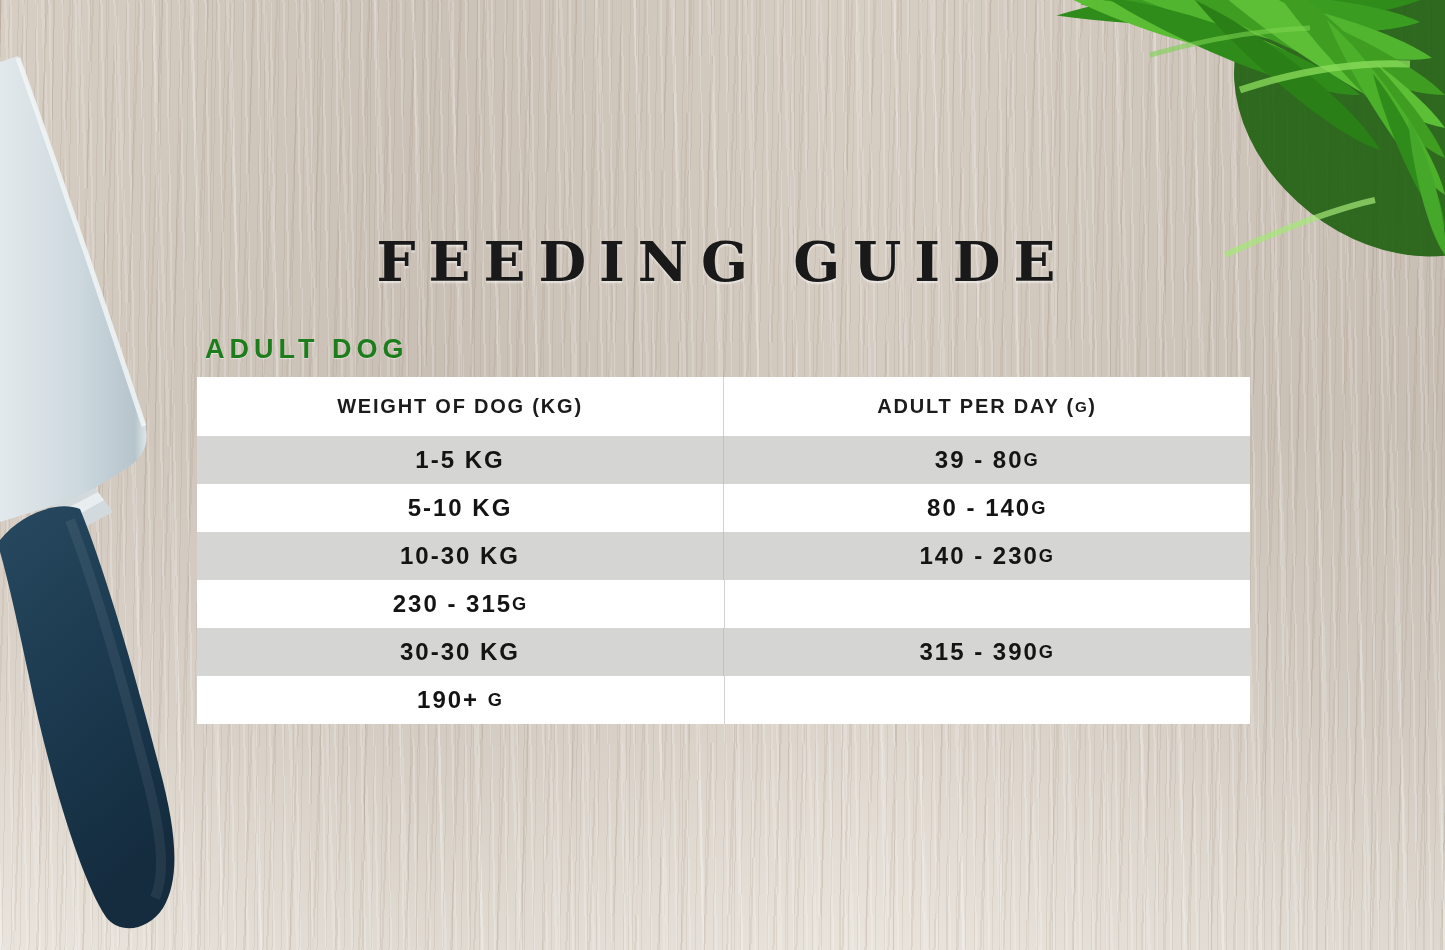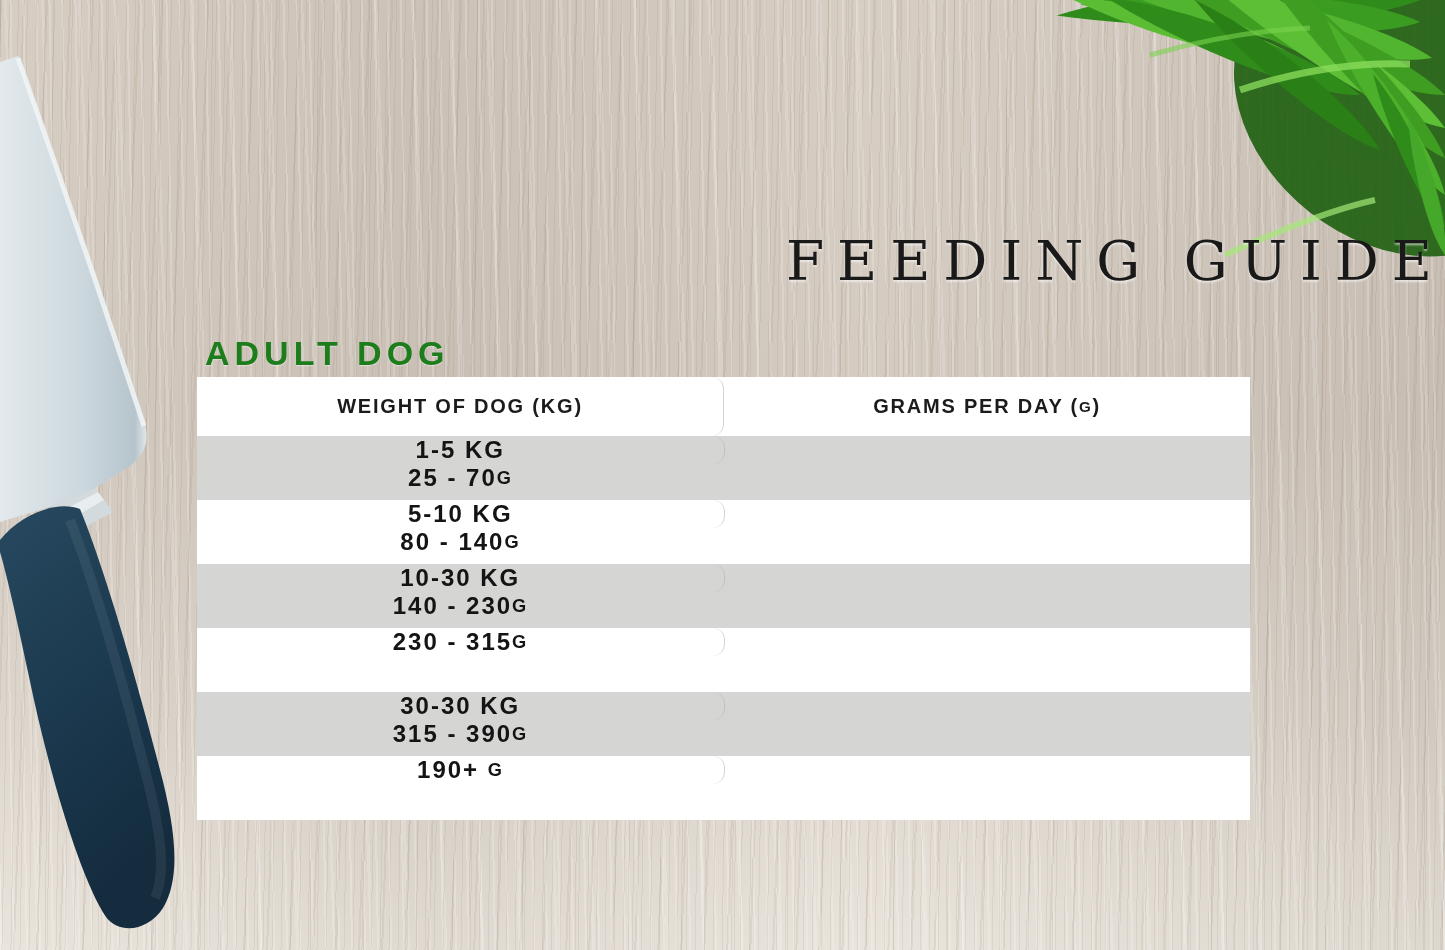--- a/index.html
+++ b/index.html
@@ -13,49 +13,49 @@
       repeating-linear-gradient(92deg, rgba(150,122,100,0.12) 0 2px, transparent 2px 23px),
       repeating-linear-gradient(88deg, rgba(255,255,255,0.16) 0 3px, transparent 3px 37px),
       repeating-linear-gradient(90.5deg, rgba(90,70,55,0.09) 0 1px, transparent 1px 53px),
       linear-gradient(90deg, rgba(255,255,255,0.10), rgba(0,0,0,0.03) 30%, rgba(255,255,255,0.10) 60%, rgba(0,0,0,0.04)),
       linear-gradient(180deg, #d2c8bd 0%, #cfc5ba 45%, #d9d1c7 75%, #e7e1d8 100%);
   }
   .svg-layer { position:absolute; pointer-events:none; }
 
   #title {
     position:absolute; top:229px; left:0; width:100%;
-    text-align:right;
+    text-align:center;
     font-family:"DejaVu Serif", serif;
-    font-weight:normal; font-size:55px; letter-spacing:13px;
+    font-weight:bold; font-size:55px; letter-spacing:13px;
     color:#191919;
     text-shadow:0 2px 2px rgba(255,255,255,0.55);
     white-space:nowrap;
   }
   #section-heading {
     position:absolute; top:334px; left:205px;
-    font-weight:bold; font-size:34px; letter-spacing:5px;
+    font-weight:bold; font-size:27px; letter-spacing:5px;
     color:#1d7c1b;
     text-shadow:0 1px 1px rgba(255,255,255,0.45);
     white-space:nowrap;
   }
 
   #feeding-table {
     position:absolute; left:197px; top:377px; width:1053px;
   }
   .trow { display:flex; width:100%; }
   .trow .cell {
     width:50%; display:flex; align-items:center; justify-content:center;
     color:#141414; white-space:pre;
   }
-  .trow .cell:first-child { border-right:1px solid rgba(175,175,175,0.55);border-radius:12px; }
+  .trow .cell:first-child { border-right:1px solid rgba(175,175,175,0.55); }
   .header-row { height:59px; background:#ffffff; }
   .header-row .cell {
     font-size:20px; font-weight:bold; letter-spacing:1.8px; color:#1b1b1b;
   }
-  .trow.data { height:64px; background:#ffffff;flex-direction:column; }
+  .trow.data { height:48px; background:#ffffff; }
   .trow.data.alt { background:#d5d5d4; }
   .trow.data .cell { font-size:24px; font-weight:bold; letter-spacing:2px; }
   .unit { font-size:0.76em; letter-spacing:1.5px; }
 </style>
 </head>
 <body>
 
 <div id="stage">
 
   <svg class="svg-layer" style="left:0; top:0;" width="260" height="950" viewBox="0 0 260 950" aria-hidden="true">
@@ -116,26 +116,26 @@
     <path d="M 150,55 C 210,38 260,30 310,28" stroke="#7cd24f" stroke-width="5" fill="none" opacity="0.6"></path>
   </svg>
 
   <div id="title">FEEDING GUIDE</div>
 
   <div id="section-heading">ADULT DOG</div>
 
   <div id="feeding-table">
     <div class="trow header-row">
       <div class="cell">WEIGHT OF DOG (KG)</div>
-      <div class="cell"><span>GRAMS PER DAY (</span><span class="unit">G</span><span>)</span></div>
+      <div class="cell"><span>ADULT PER DAY (</span><span class="unit">G</span><span>)</span></div>
     </div>
     <div id="table-body">
         <div class="trow data alt">
           <div class="cell">1-5 KG</div>
-          <div class="cell"><span>25 - 70</span><span class="unit">G</span></div>
+          <div class="cell"><span>39 - 80</span><span class="unit">G</span></div>
         </div>
         <div class="trow data">
           <div class="cell">5-10 KG</div>
           <div class="cell"><span>80 - 140</span><span class="unit">G</span></div>
         </div>
         <div class="trow data alt">
           <div class="cell">10-30 KG</div>
           <div class="cell"><span>140 - 230</span><span class="unit">G</span></div>
         </div>
         <div class="trow data">

